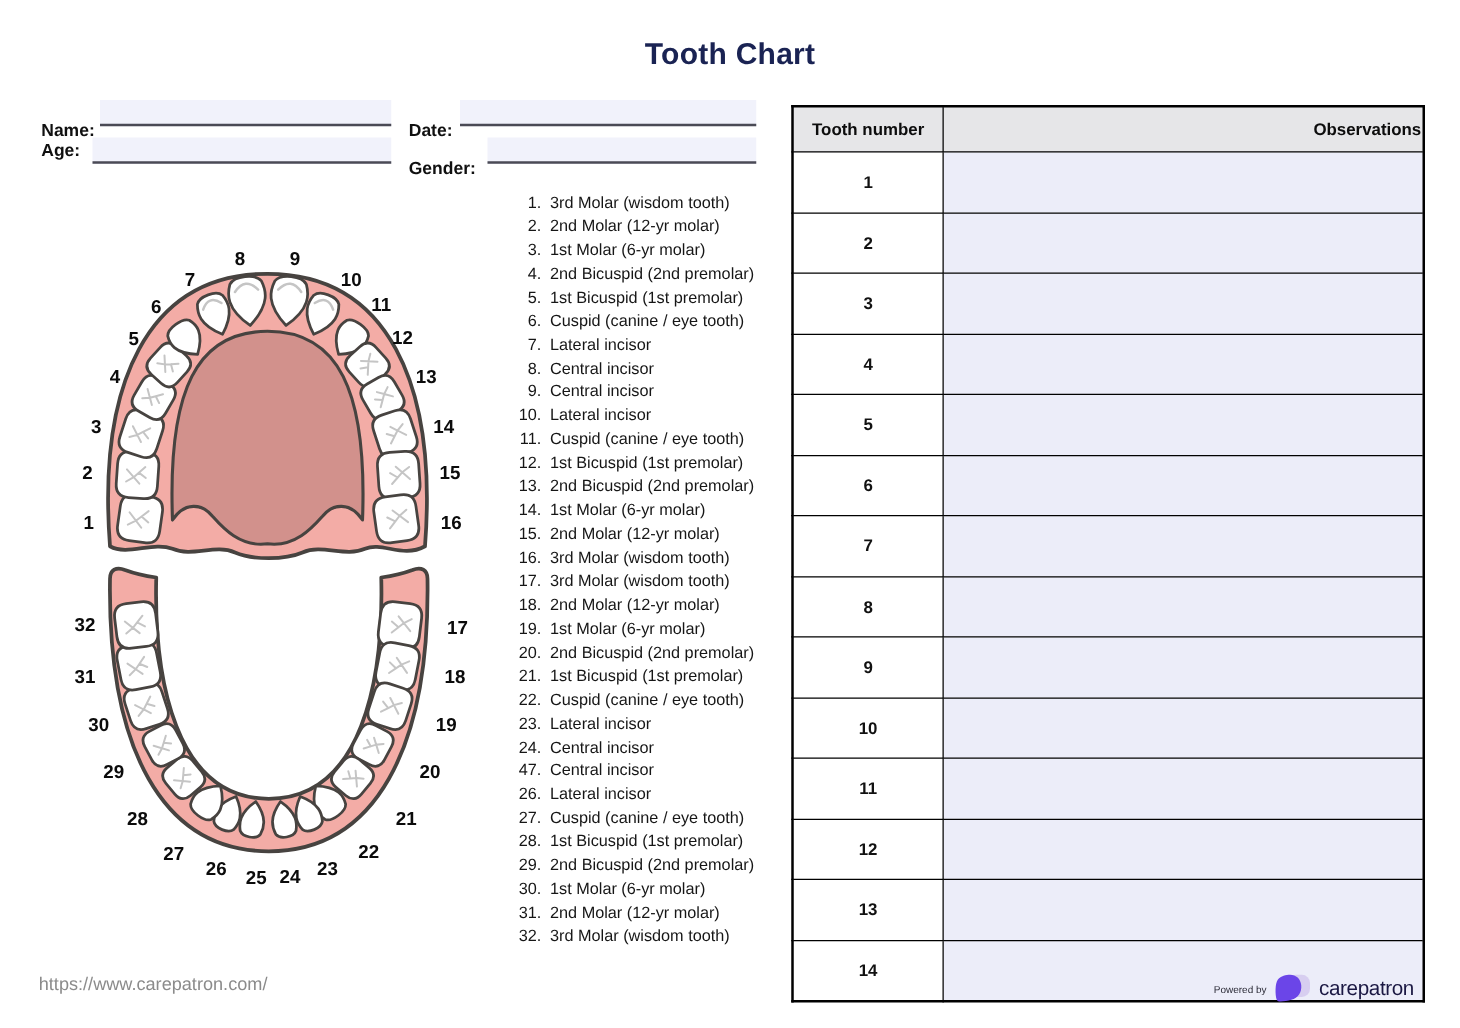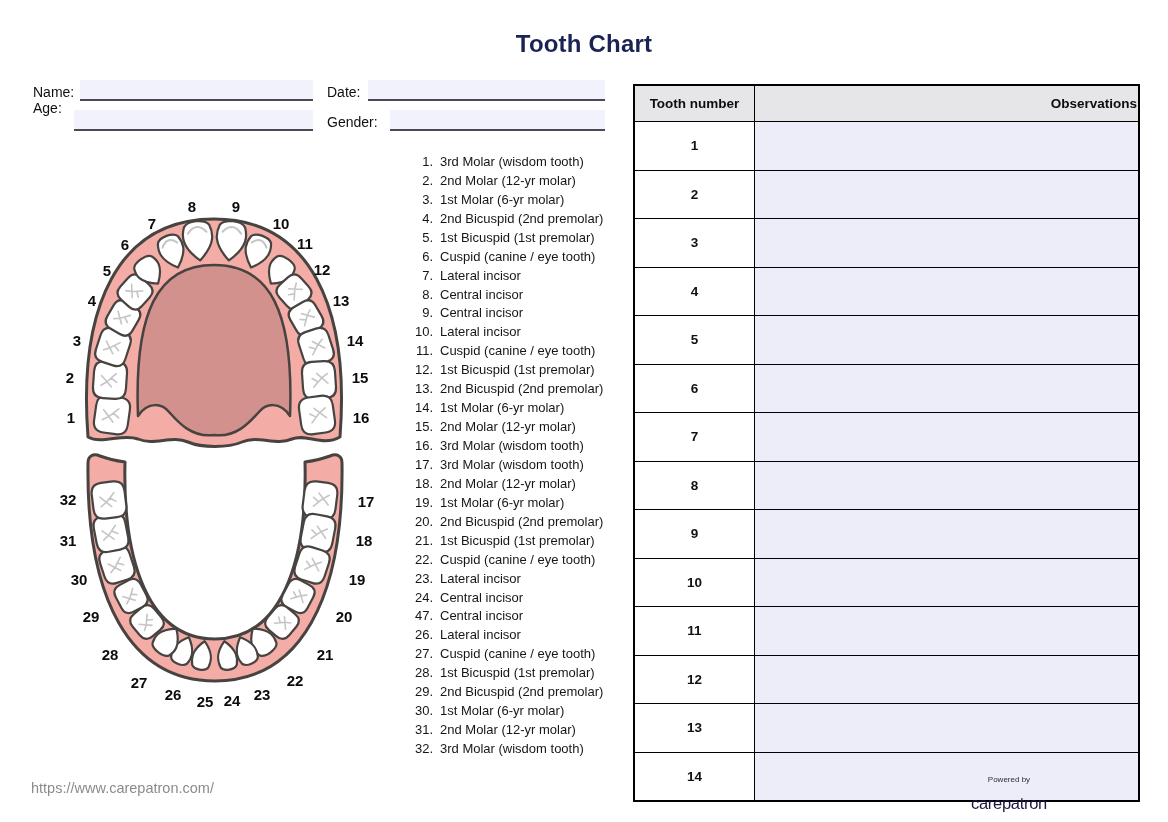--- a/index.html
+++ b/index.html
@@ -1,37 +1,37 @@
 <!DOCTYPE html>
 <html style="--title-navy: #1a2353; --field-bg: #f1f2fb; --field-border: #4a4a55; --table-header-bg: #e6e6e8; --table-cell-bg: #ecedf9; --table-border: #000000; --gum-pink: #f3aca6; --palate-pink: #d2918c; --diagram-outline: #474340; --tooth-white: #ffffff; --tooth-crack: #c5c5c5; --brand-purple: #6b45e8; --brand-lavender: #d3c8ef; --link-gray: #8b8b8b;"><head>
 <meta charset="utf-8">
 <style>
   html,body{margin:0;padding:0;background:#ffffff;}
   .page{position:relative;width:1168px;height:822px;background:#fff;overflow:hidden;
         font-family:"Liberation Sans",sans-serif;color:#111;}
   .page-title{position:absolute;top:30px;left:0;right:0;margin:0;text-align:center;
         font-size:24px;font-weight:bold;color:var(--title-navy,#1a2353);letter-spacing:.2px;}
-  .f-label{position:absolute;font-size:14px;font-weight:normal;color:#101010;}
+  .f-label{position:absolute;font-size:14px;font-weight:bold;color:#101010;margin-top:12px;}
   .f-field{position:absolute;height:21px;background:var(--field-bg,#f1f2fb);
         border-bottom:2px solid var(--field-border,#4a4a55);font-size:13px;line-height:21px;padding:0 4px;box-sizing:border-box;}
   .arches{position:absolute;left:50px;top:195px;width:350px;height:520px;}
   .tooth-list{position:absolute;left:405px;top:152px;font-size:13px;color:#161616;}
   .tl-row{display:flex;height:18.94px;align-items:center;}
   .tl-num{width:28px;text-align:right;margin-right:7px;flex:none;}
   .obs-table{position:absolute;left:633px;top:84px;width:507px;border-collapse:collapse;
         table-layout:fixed;border:2px solid var(--table-border,#000);}
   .obs-table th,.obs-table td{border:1.5px solid var(--table-border,#000);margin-top:32px;}
   .obs-table th{height:33px;background:var(--table-header-bg,#e6e6e8);font-size:13.5px;color:#0d0d0d;}
   .obs-table th.col-num{width:117px;text-align:center;}
   .obs-table th.col-obs{text-align:right;padding-left:11px;}
   .obs-table td.num{height:45.5px;text-align:center;font-weight:bold;font-size:13.5px;background:#fff;}
   .obs-table td.obs{background:var(--table-cell-bg,#ecedf9);font-size:13px;padding-left:10px;}
   .site-link{position:absolute;left:31px;top:780px;font-size:14.5px;color:var(--link-gray,#8b8b8b);
         cursor:pointer;}
-  .powered{position:absolute;left:971px;top:775px;height:32px;display:flex;align-items:center;gap:5px;flex-direction:column;}
+  .powered{position:absolute;left:971px;top:775px;height:32px;display:flex;align-items:center;gap:5px;}
   .powered-label{font-size:8px;color:#2c2c38;}
   .logo-light{fill:var(--brand-lavender,#d3c8ef);opacity:.85;}
   .logo-dark{fill:var(--brand-purple,#6b45e8);}
   .brand{font-size:16.5px;color:#1b1843;letter-spacing:-.3px;}
   .brand b{font-weight:normal;}
 </style>
 </head>
 <body>
 
 <div class="page">

